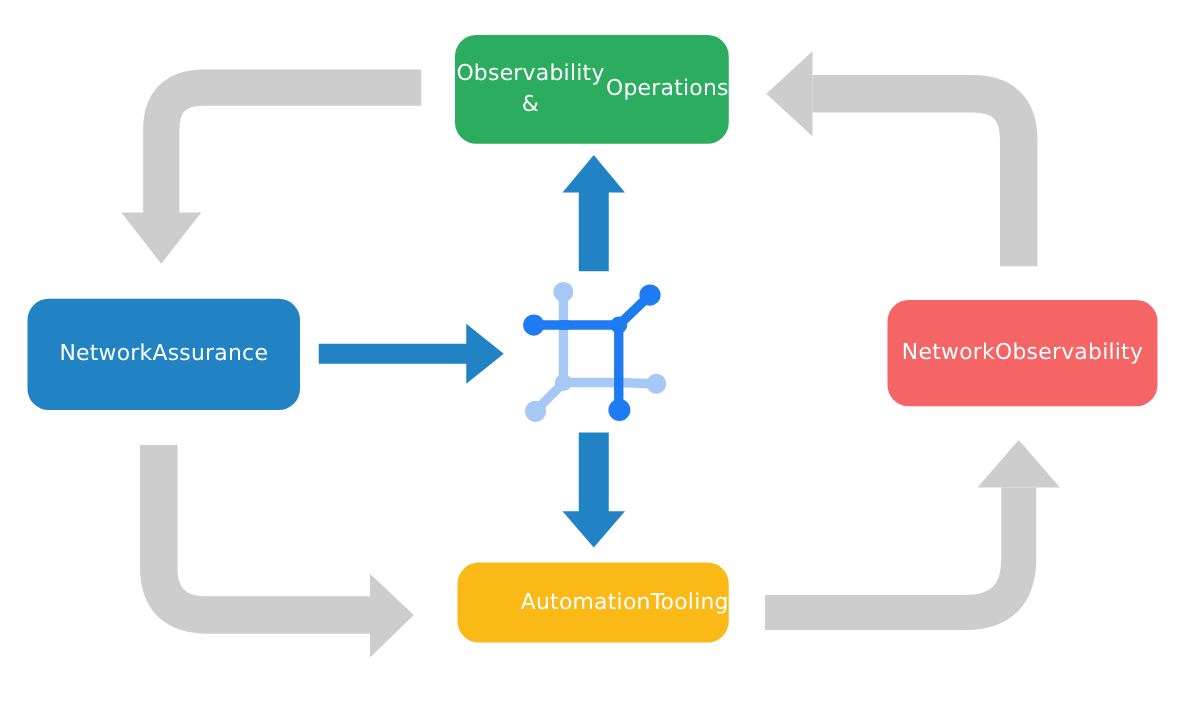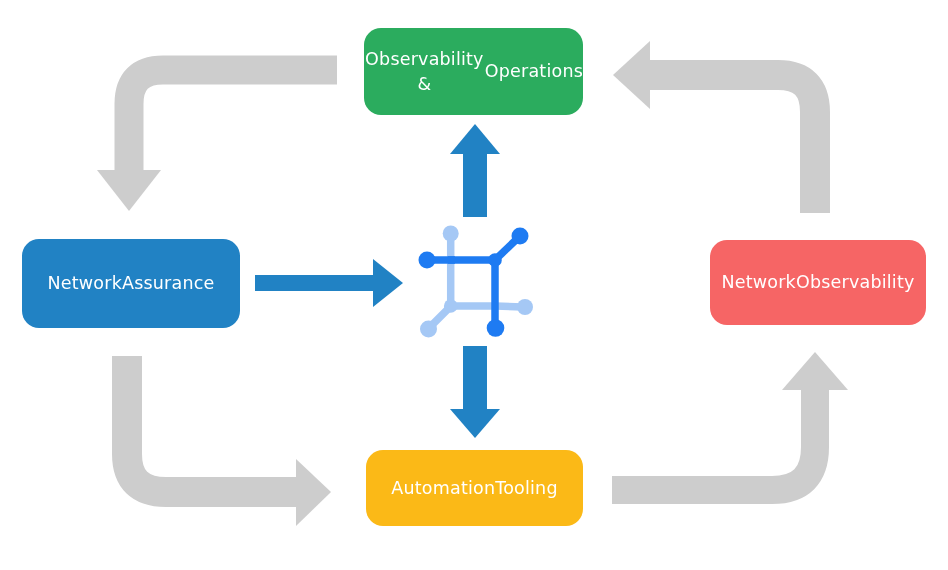--- a/index.html
+++ b/index.html
@@ -26,21 +26,21 @@
     text-align: center;
     font-size: 17.5px;
     font-weight: 400;
     line-height: 1.38;
     letter-spacing: 0.2px;
   }
   .node-box span { display: block; }
   .box-observability { left: 364px; top: 28px;  width: 219px; height: 87px; background: var(--green,  #2bac5e); }
   .box-operations    { left: 22px;  top: 239px; width: 218px; height: 89px; background: var(--blue,   #2182c4); }
   .box-infrastructure{ left: 710px; top: 240px; width: 216px; height: 85px; background: var(--red,    #f66565); }
-  .box-automation    { left: 366px; top: 450px; width: 217px; height: 76px; background: var(--yellow, #fbb917); }
+  .box-automation    { left: 366px; top: 450px; width: 217px; height: 64px; background: var(--yellow, #fbb917); justify-content: flex-end; }
 
   #diagram-svg {
     position: absolute;
     left: 0; top: 0;
     width: 948px;
     height: 570px;
   }
   .gray-shaft  { fill: none; stroke: var(--arrow_gray, #cdcdcd); }
   .gray-head   { fill: var(--arrow_gray, #cdcdcd); }
   .blue-shaft  { fill: none; stroke: var(--arrow_blue, #2182c4); }

